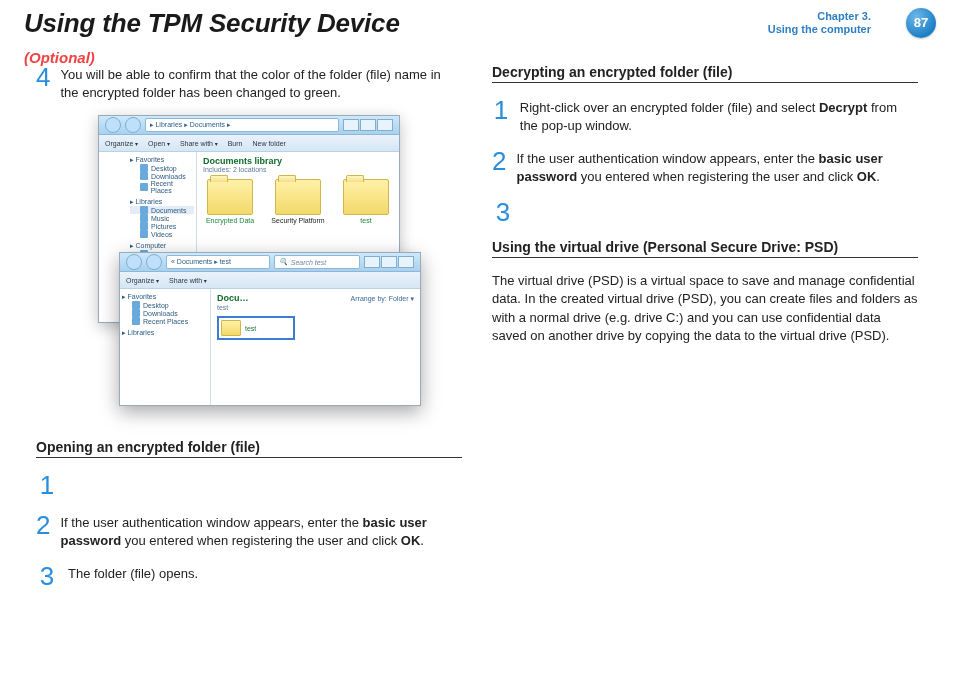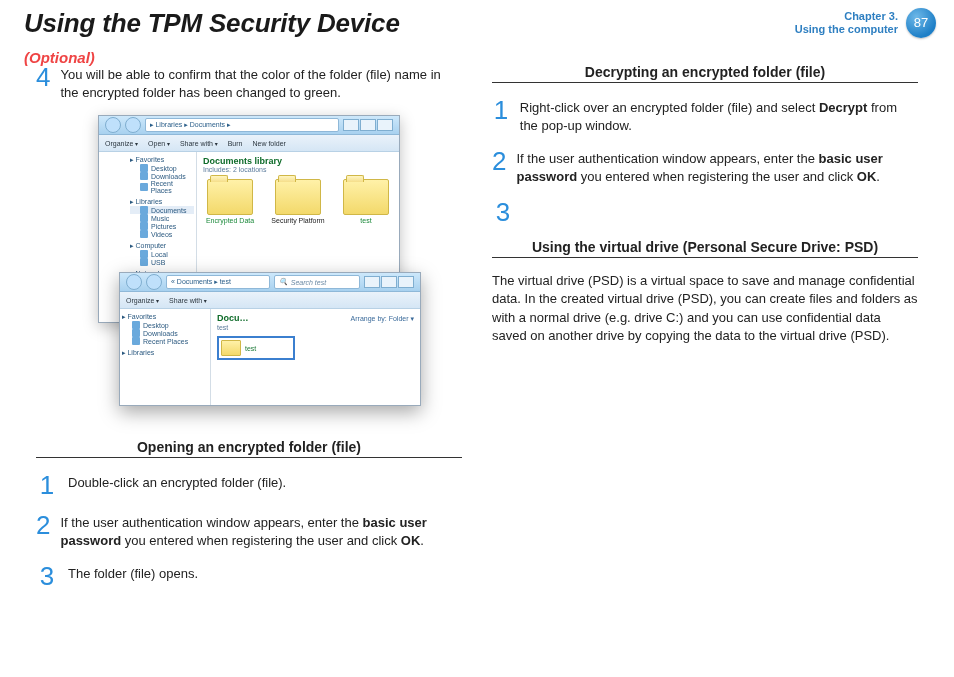--- a/index.html
+++ b/index.html
@@ -60,22 +60,23 @@
     line-height: 1.2;
     text-align: right;
   }
   .header-right .lines { text-align: right; margin-left: 26px; }
   .page-badge {
     width: 30px; height: 30px;
     border-radius: 50%;
     background: radial-gradient(circle at 35% 30%, #6db8e8, #1e7fc7 70%);
     color: #fff;
     display: flex; align-items: center; justify-content: center;
-    font-size: 13px; font-weight: 400;
+    font-size: 13px; font-weight: 700;
     box-shadow: 0 1px 2px rgba(0,0,0,.25);
+    margin-left: 27px;
   }
 
   
   .body {
     display: flex;
     gap: 30px;
     padding: 20px 36px 0 36px;
   }
   .col { width: 430px; }
 
@@ -97,21 +98,20 @@
     font-size: 13px;
     line-height: 1.35;
     padding-top: 2px;
   }
   .step-txt b { font-weight: 700; }
 
   .subhead {
     font-size: 14px;
     font-weight: 700;
     margin: 14px 0 2px 0;
-    text-align: center;
   }
   .rule {
     border: none;
     border-top: 1px solid #333;
     margin: 2px 0 14px 0;
   }
   .para {
     font-size: 13px;
     line-height: 1.4;
     margin: 8px 0;
@@ -184,21 +184,21 @@
 
   
   .shot-inner {
     position: absolute;
     left: 20px; bottom: -84px;
     width: 300px;
     box-shadow: 0 6px 18px rgba(0,0,0,.35);
     border: 1px solid #9ab;
     background: #fff;
   }
-  .inner-body { display: flex; height: 96px; }
+  .inner-body { display: flex; height: 116px; }
   .inner-main { flex: 1; padding: 4px 6px; position: relative; }
   .arr-label { font-size: 7px; color: #3a6a9a; }
   .test-folder {
     margin-top: 4px;
     width: 70px; padding: 2px;
     border: 2px solid #3b7fcf;
     display: flex; align-items: center; gap: 4px;
     font-size: 7px; color: #1d7a38;
   }
   .tiny-fold {
@@ -395,21 +395,20 @@
             </div>
           </div>
         </div>
       </div>
 
       <div class="subhead">Opening an encrypted folder (file)</div>
       <hr class="rule">
 
       <div class="step">
         <div class="step-num">1</div>
-        <div class="step-txt">Double-click an encrypted folder (file).</div>
       </div>
       <div class="step">
         <div class="step-num">2</div>
         <div class="step-txt">
           <span>If the user authentication window appears, enter the </span><b>basic user password</b><span> you entered when registering the user and click </span><b>OK</b><span>.</span>
         </div>
       </div>
       <div class="step">
         <div class="step-num">3</div>
         <div class="step-txt">The folder (file) opens.</div>

